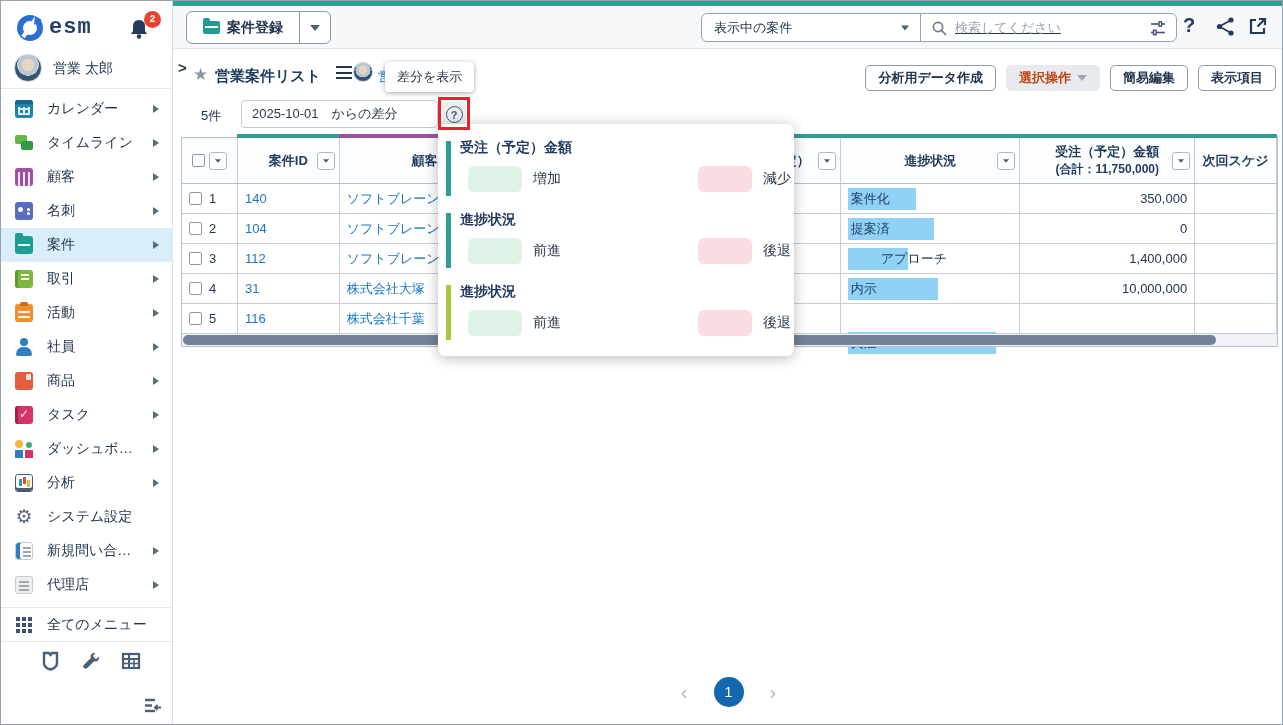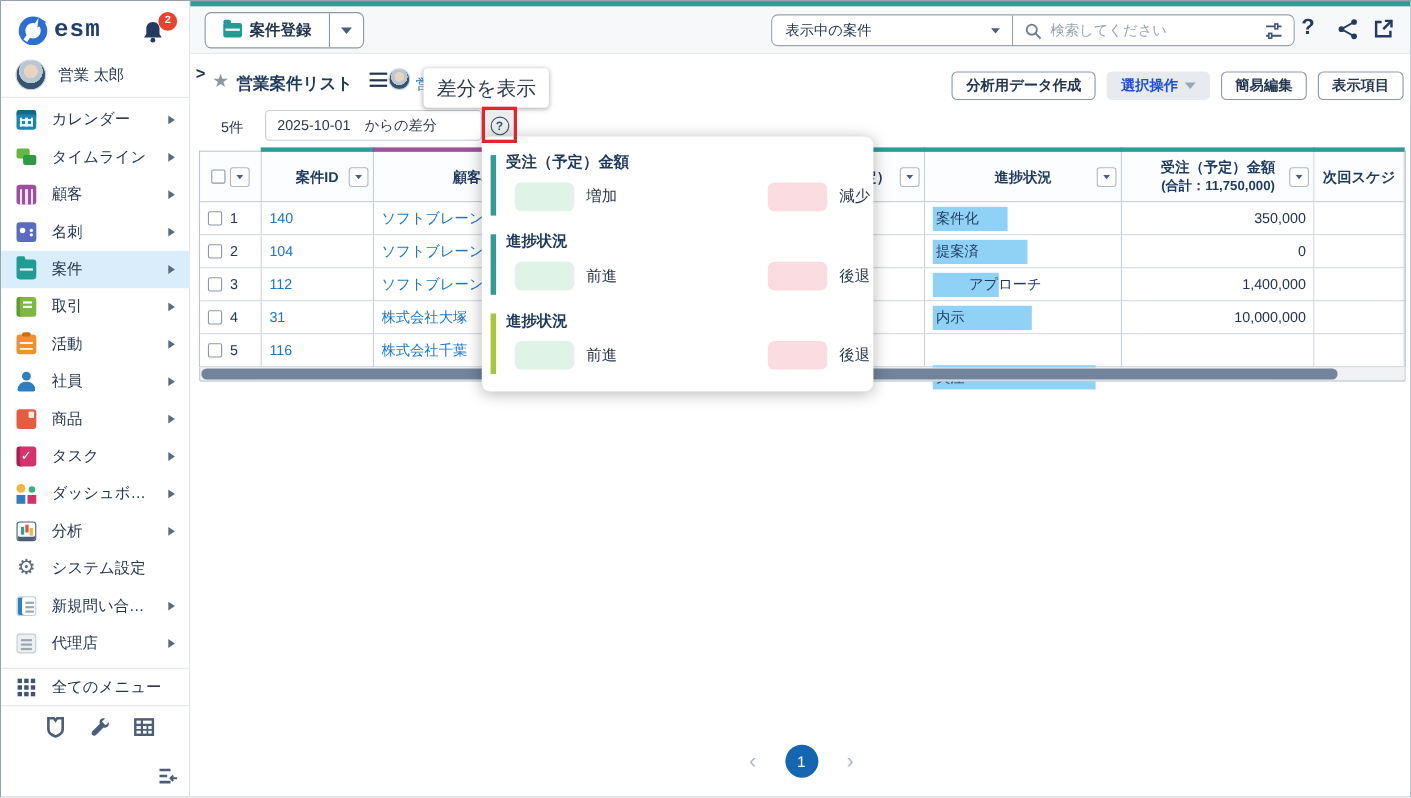--- a/index.html
+++ b/index.html
@@ -79,39 +79,39 @@
   .split-main { display:flex; align-items:center; gap:7px; padding:0 16px; font-size:14px; font-weight:bold; color:#24364F; }
   .split-arrow { width:31px; display:flex; align-items:center; justify-content:center; border-left:1px solid #8A99A6; }
   .caret { width:0;height:0;border-top:6px solid #4A5E78;border-left:5px solid transparent;border-right:5px solid transparent; }
   .folder-ic { position:relative; width:17px; height:13px; background:#1F9D94; border-radius:1px 2px 2px 2px; }
   .folder-ic::before{content:"";position:absolute;left:0;top:-3px;width:7px;height:3px;background:#1F9D94;border-radius:2px 2px 0 0;}
   .folder-ic::after{content:"";position:absolute;left:2px;top:5px;width:13px;height:2px;background:#fff;}
 
   .combo { position:absolute; left:528px; top:7px; width:476px; height:29px; background:#fff; border:1px solid #98A5B0; border-radius:6px; display:flex; }
   .combo-select { width:219px; position:relative; display:flex; align-items:center; padding:0 12px; font-size:13px; color:#24364F; border-right:1px solid #98A5B0; cursor:pointer; }
   .combo-select .caret { position:absolute; right:10px; transform:scale(.8); }
-  .combo-search { flex:1; position:relative; display:flex; align-items:center; padding:0 34px 0 34px; }
+  .combo-search { flex:1; position:relative; display:flex; align-items:center; padding:0 34px 0 34px;text-decoration:underline; }
   .search-ph { font-size:13px; color:#96A4B1; }
   .mag { position:absolute; left:10px; top:6px; }
   .tune { position:absolute; right:9px; top:6px; cursor:pointer; }
   .tb-ic { position:absolute; top:10px; cursor:pointer; color:#243A5E; }
   .help-q { left:1010px; font-size:20px; font-weight:bold; top:8px; }
 
   .titlebar { position:absolute; left:0; top:48px; width:1111px; height:47px; background:#fff; }
   .expand-chevron { position:absolute; left:5px; top:10px; font-size:15px; font-weight:bold; color:#24364F; cursor:pointer; }
   .fav-star { position:absolute; left:20px; top:15px; font-size:17px; color:#8A98A6; cursor:pointer; }
   .page-title { position:absolute; left:42px; top:18px; font-size:15px; font-weight:bold; color:#1F3A5F; }
   .hamburger { position:absolute; left:163px; top:17px; width:16px; height:13px; border-top:2px solid #24364F; border-bottom:2px solid #24364F; cursor:pointer; }
   .hamburger::after{content:"";position:absolute;left:0;top:4px;width:16px;height:2px;background:#24364F;}
   .avatar.sm { position:absolute; left:180px; top:13px; width:20px; height:20px; }
   .owner-link { position:absolute; left:205px; top:19px; font-size:13px; color:#1B76C8; cursor:pointer; white-space:nowrap; }
-  .tooltip { position:absolute; left:212px; top:13px; background:#fff; border-radius:4px; box-shadow:0 1px 5px rgba(0,0,0,.35); padding:6px 12px; font-size:18px; color:#2B3A4A; white-space:nowrap; z-index:30; }
+  .tooltip { position:absolute; left:212px; top:13px; background:#fff; border-radius:4px; box-shadow:0 1px 5px rgba(0,0,0,.35); padding:6px 12px; font-size:13px; color:#2B3A4A; white-space:nowrap; z-index:30; }
   .tb-buttons { position:absolute; right:8px; top:16px; display:flex; gap:10px; }
   .btn { height:26px; padding:0 12px; background:#fff; border:1px solid #8A99A6; border-radius:5px; font-size:13px; font-weight:600; color:#24364F; display:flex; align-items:center; gap:6px; cursor:pointer; white-space:nowrap; }
-  .btn.disabled { background:#E7EBEF; border-color:#E7EBEF; color:#1d4ed8; cursor:default;text-align:right; }
+  .btn.disabled { background:#E7EBEF; border-color:#E7EBEF; color:#c2410c; cursor:default;text-align:right; }
   .btn.disabled .caret{ border-top-color:#9AA7B3; }
 
   .filter-row { position:absolute; left:0; top:95px; width:1111px; height:40px;margin-left:22px; }
   .count-label { position:absolute; left:6px; top:11px; font-size:13px; color:#24364F; }
   .diff-input { position:absolute; left:46px; top:4px; width:197px; height:28px; border:1px solid #C3CCD4; border-radius:4px; background:#fff; font-size:13px; color:#2B3A4A; display:flex; align-items:center; padding:0 10px; white-space:pre; }
   .help-btn { position:absolute; left:247px; top:6px; width:24px; height:24px; background:#ECEEF0; border-radius:3px; display:flex; align-items:center; justify-content:center; cursor:pointer; }
   .help-glyph { width:17px; height:17px; border:1.5px solid #3E5370; border-radius:50%; font-size:11px; font-weight:bold; color:#3E5370; text-align:center; line-height:16px; }
   .red-box { position:absolute; left:243px; top:1px; width:32px; height:33px; border:3px solid #E3242B; z-index:40; pointer-events:none; }
 
   

